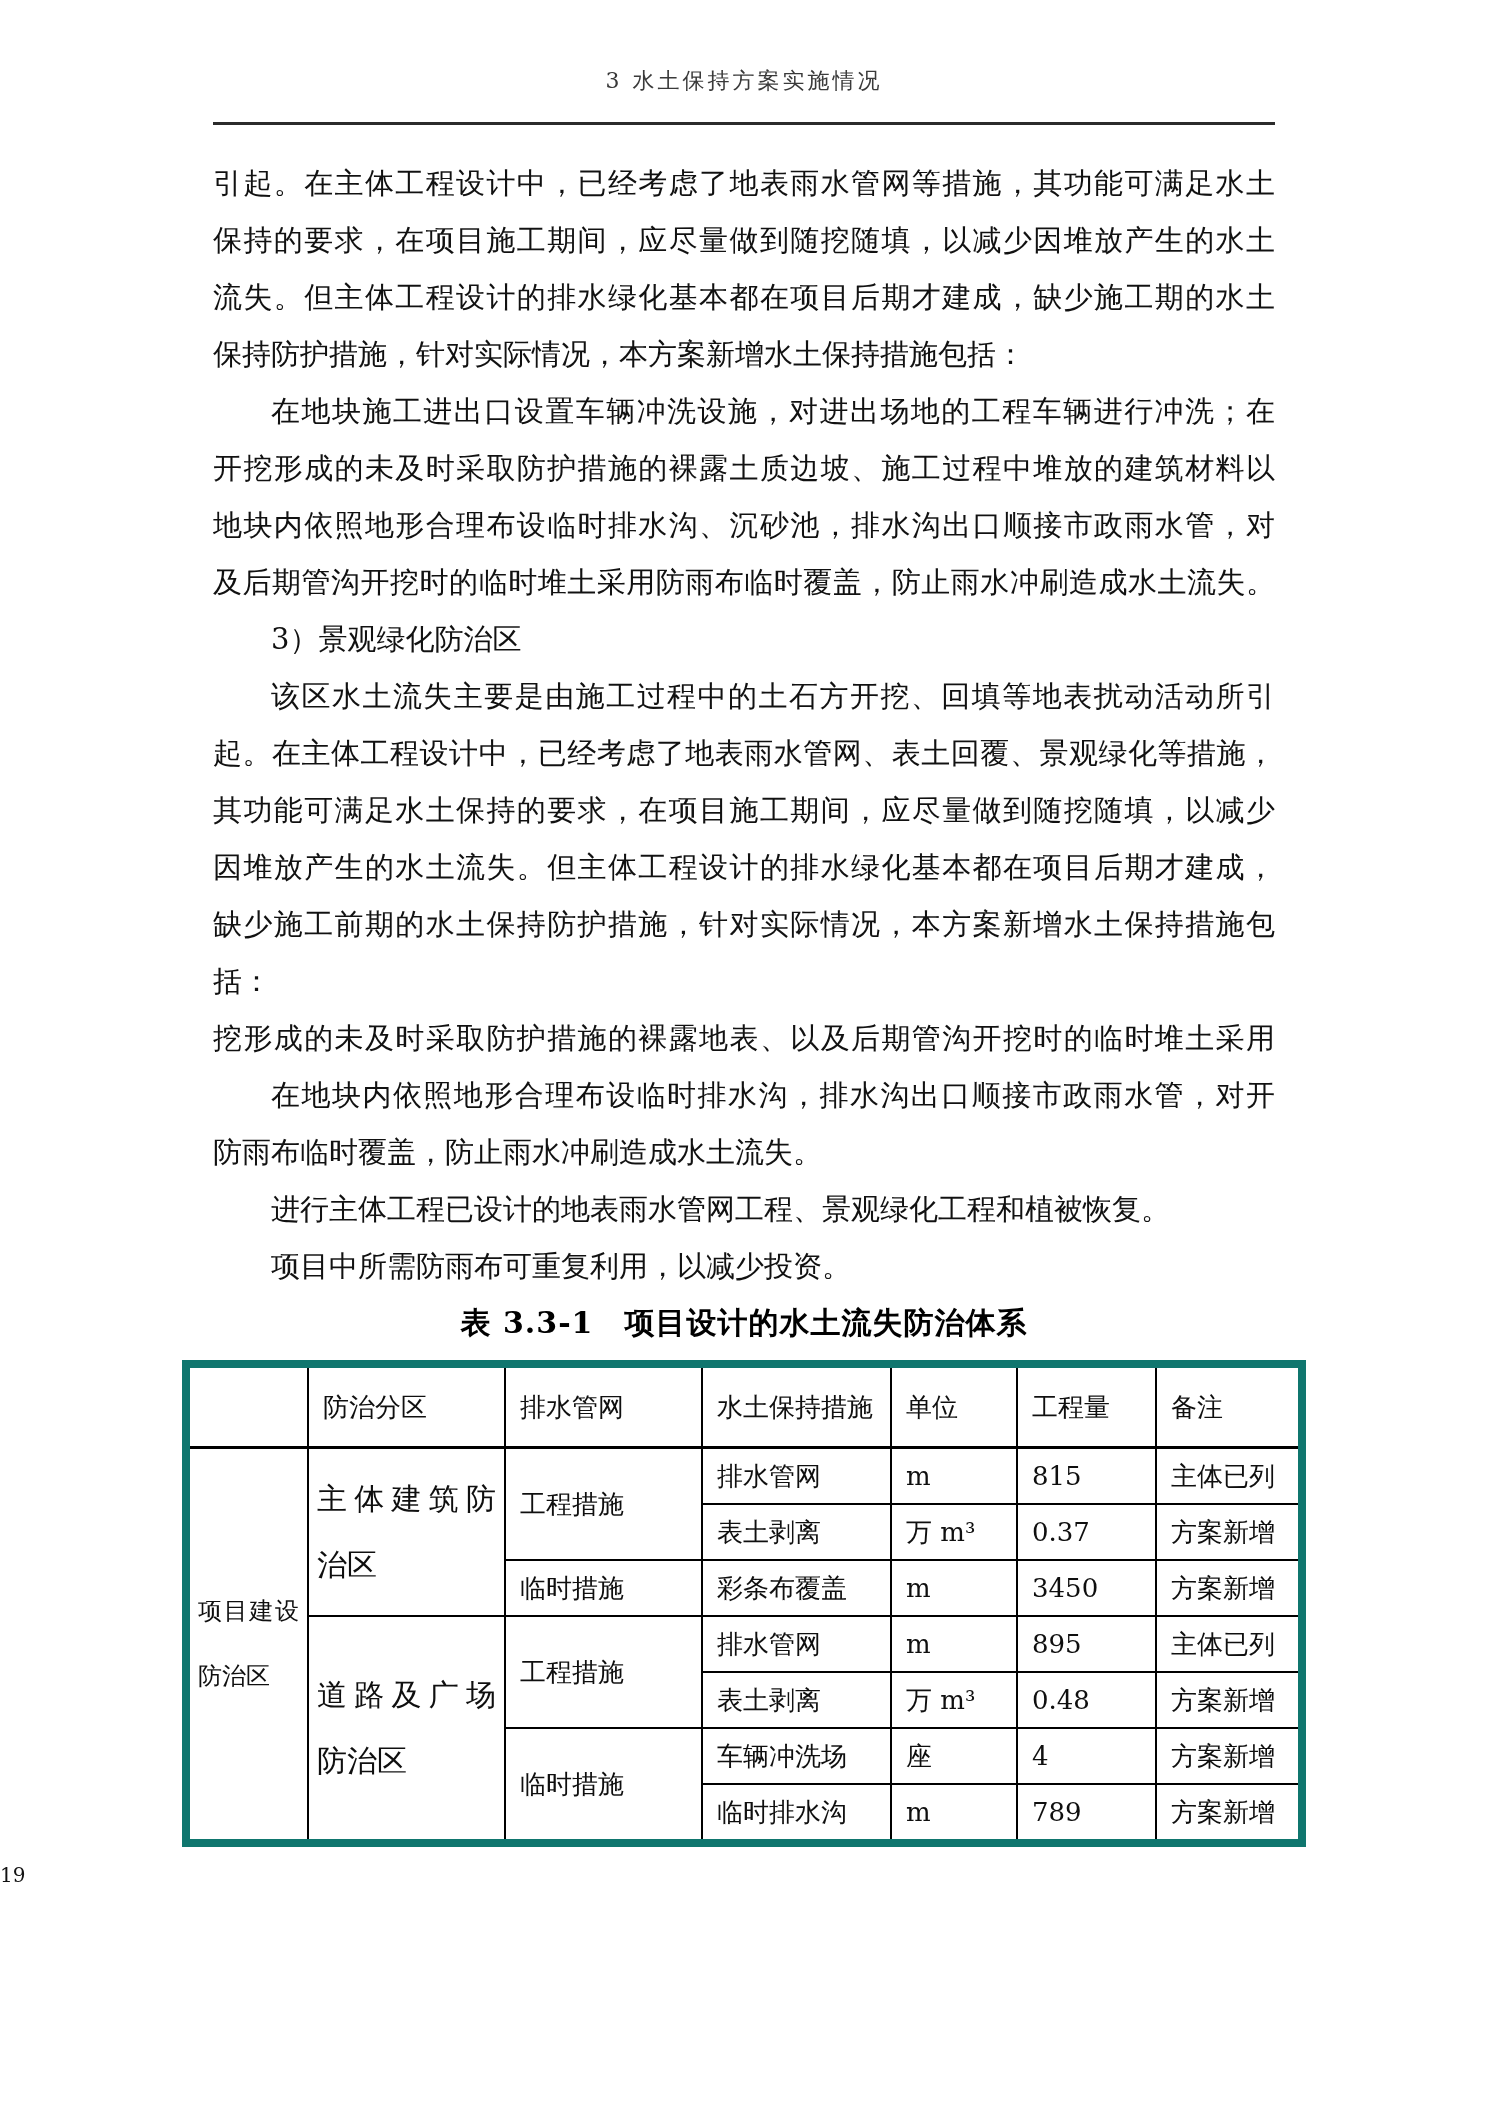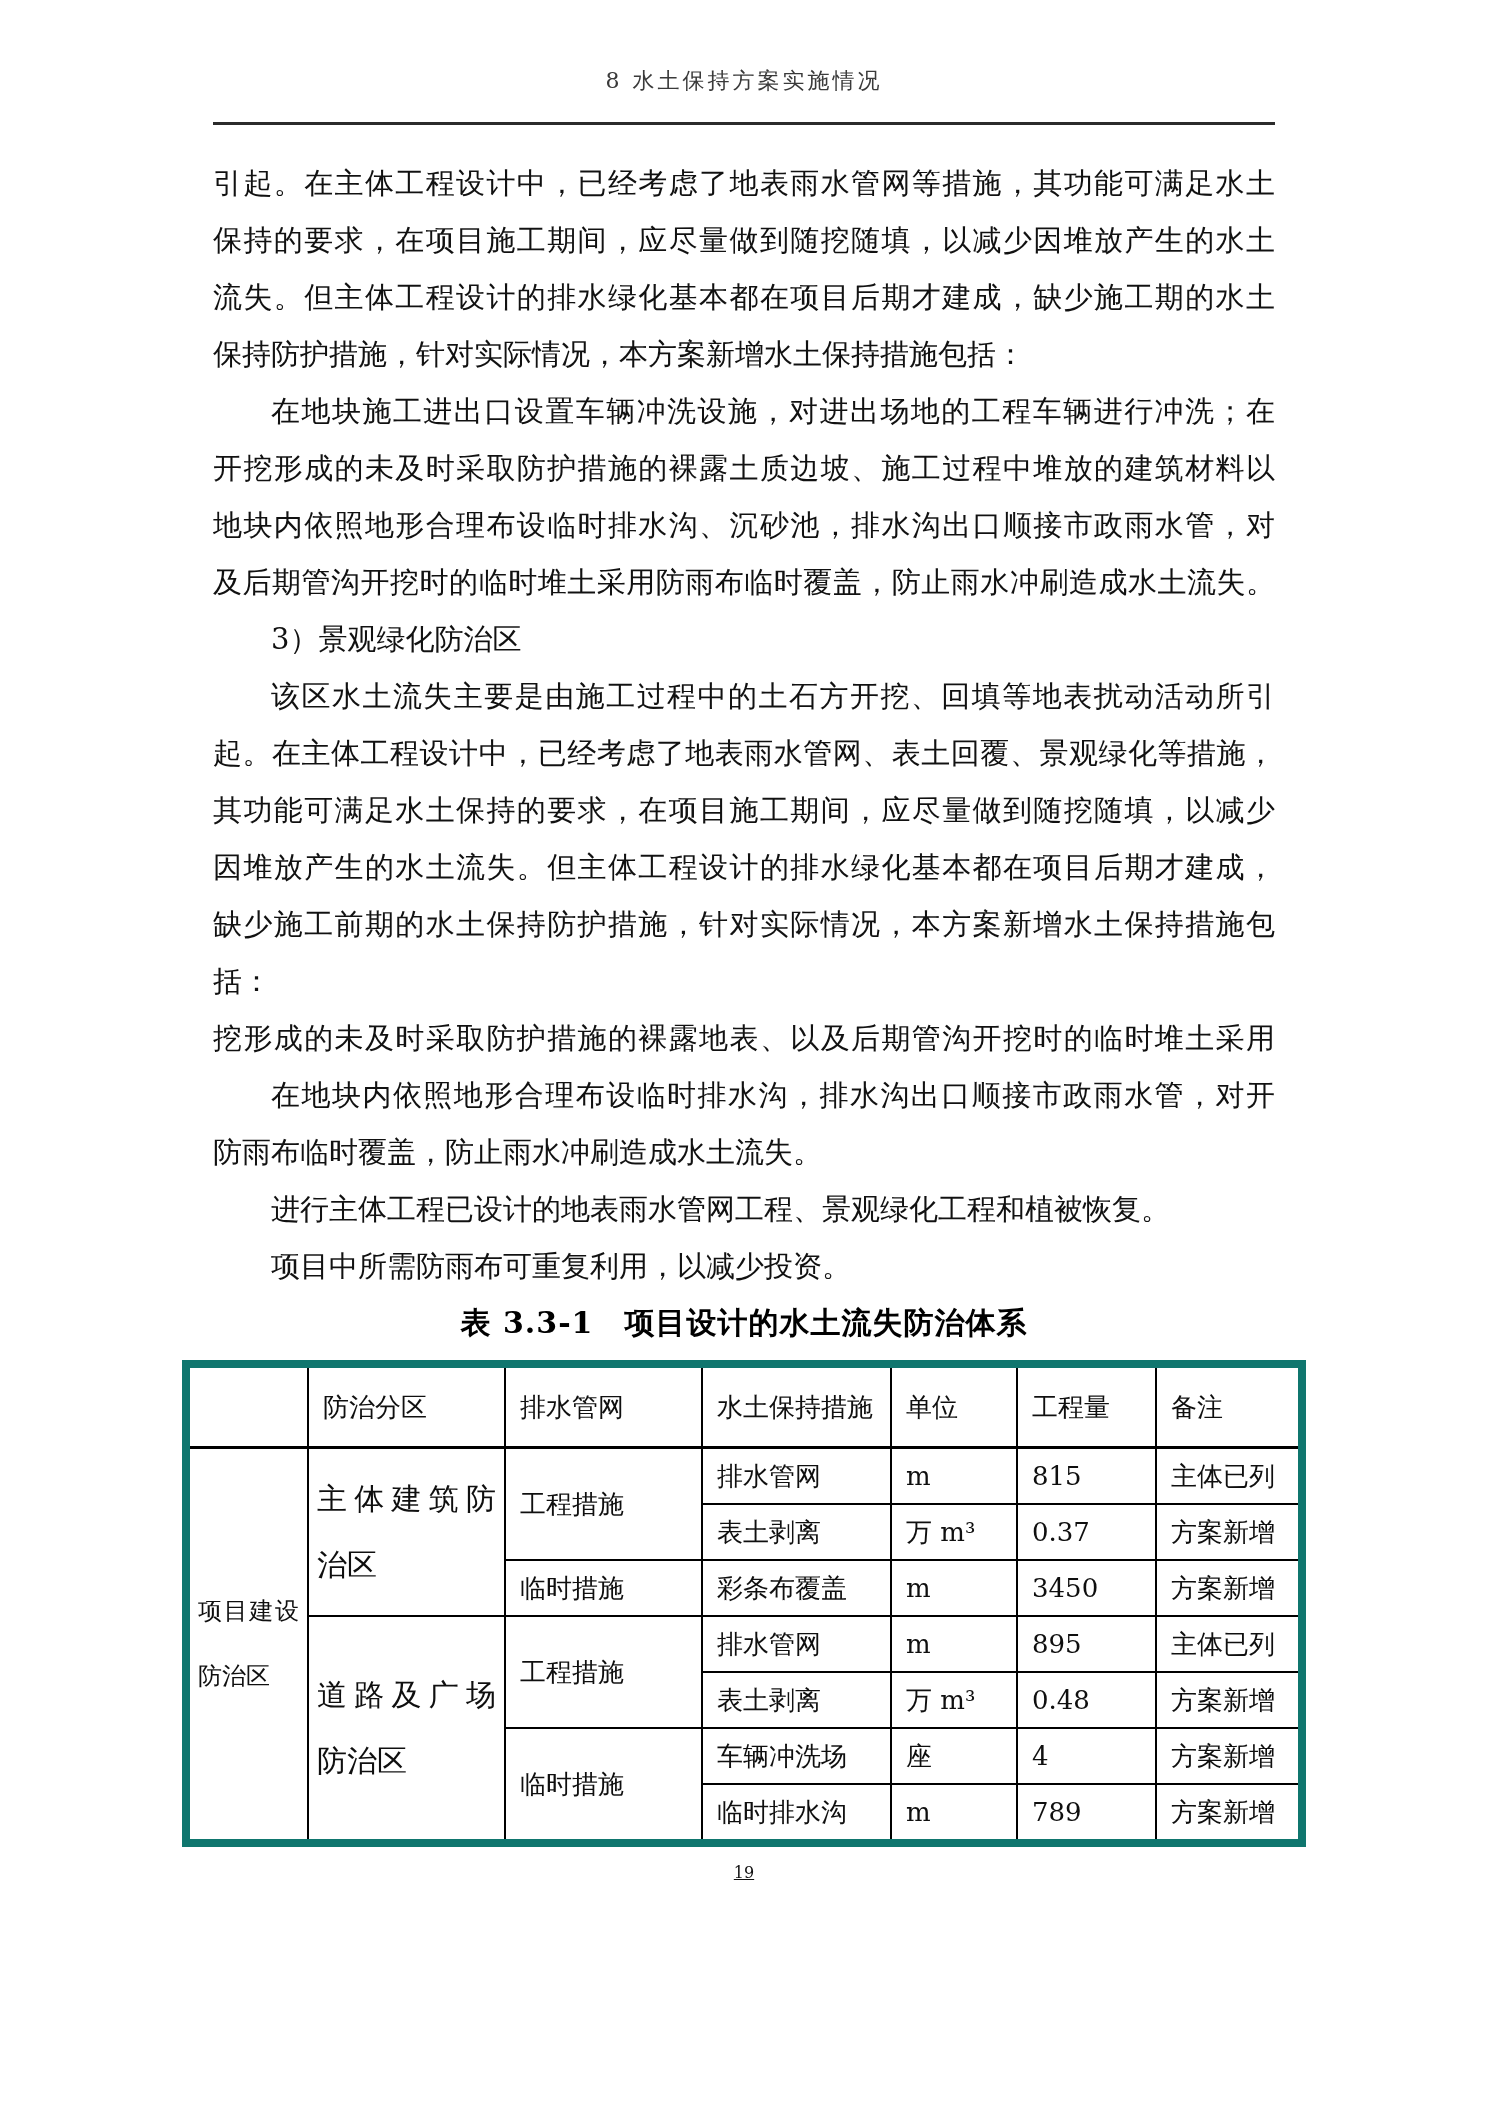--- a/index.html
+++ b/index.html
@@ -75,32 +75,31 @@
   td.zone-cell {
     font-size:30px;
     padding:8px;
     text-align:justify;
     line-height:2.2;
   }
   td.type-cell { font-size:26px; }
   
   .page-num {
     margin-top:16px;
-    text-align:center;
-    font-size:16px;
+    text-align:left;
+    font-size:20px;
     color:#111;
-    text-decoration:underline;
   }
 </style>
 </head>
 <body>
 
 <div class="page">
 
-  <div class="hdr-title">8 水土保持方案实施情况</div>
+  <div class="hdr-title">3 水土保持方案实施情况</div>
   <div class="hdr-rule"></div>
 
   <div class="body-text">
     <div class="line fill">引起。在主体工程设计中，已经考虑了地表雨水管网等措施，其功能可满足水土</div>
     <div class="line fill">保持的要求，在项目施工期间，应尽量做到随挖随填，以减少因堆放产生的水土</div>
     <div class="line fill">流失。但主体工程设计的排水绿化基本都在项目后期才建成，缺少施工期的水土</div>
     <div class="line">保持防护措施，针对实际情况，本方案新增水土保持措施包括：</div>
     <div class="line fill ind">在地块施工进出口设置车辆冲洗设施，对进出场地的工程车辆进行冲洗；在</div>
     <div class="line fill">开挖形成的未及时采取防护措施的裸露土质边坡、施工过程中堆放的建筑材料以</div>
     <div class="line fill">地块内依照地形合理布设临时排水沟、沉砂池，排水沟出口顺接市政雨水管，对</div>

